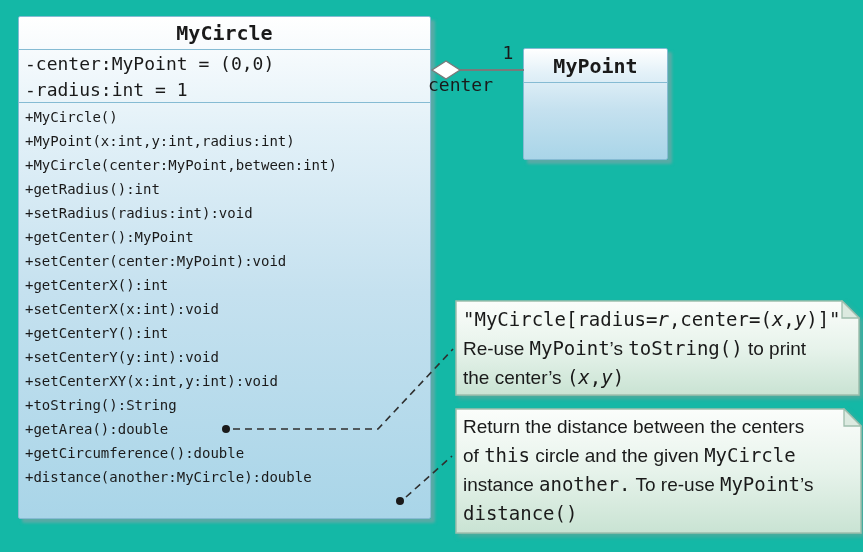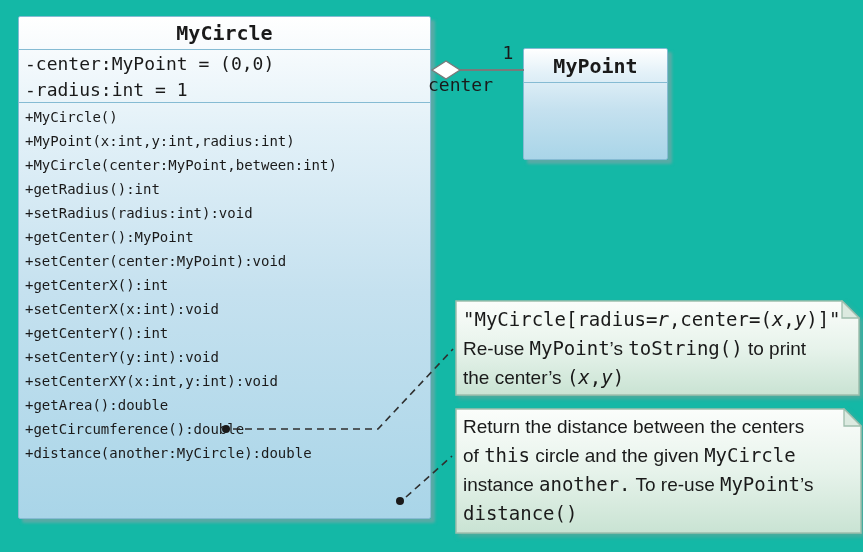--- a/index.html
+++ b/index.html
@@ -72,20 +72,21 @@
         <div class="member">+MyCircle(center:MyPoint,between:int)</div>
         <div class="member">+getRadius():int</div>
         <div class="member">+setRadius(radius:int):void</div>
         <div class="member">+getCenter():MyPoint</div>
         <div class="member">+setCenter(center:MyPoint):void</div>
         <div class="member">+getCenterX():int</div>
         <div class="member">+setCenterX(x:int):void</div>
         <div class="member">+getCenterY():int</div>
         <div class="member">+setCenterY(y:int):void</div>
         <div class="member">+setCenterXY(x:int,y:int):void</div>
+        <div class="member">+toString():String</div>
         <div class="member">+getArea():double</div>
         <div class="member">+getCircumference():double</div>
         <div class="member">+distance(another:MyCircle):double</div>
       </div>
   </div>
 
   <div class="uml-class mypoint">
     <div class="uml-class-name">MyPoint</div>
     <div class="uml-methods"></div>
   </div>

